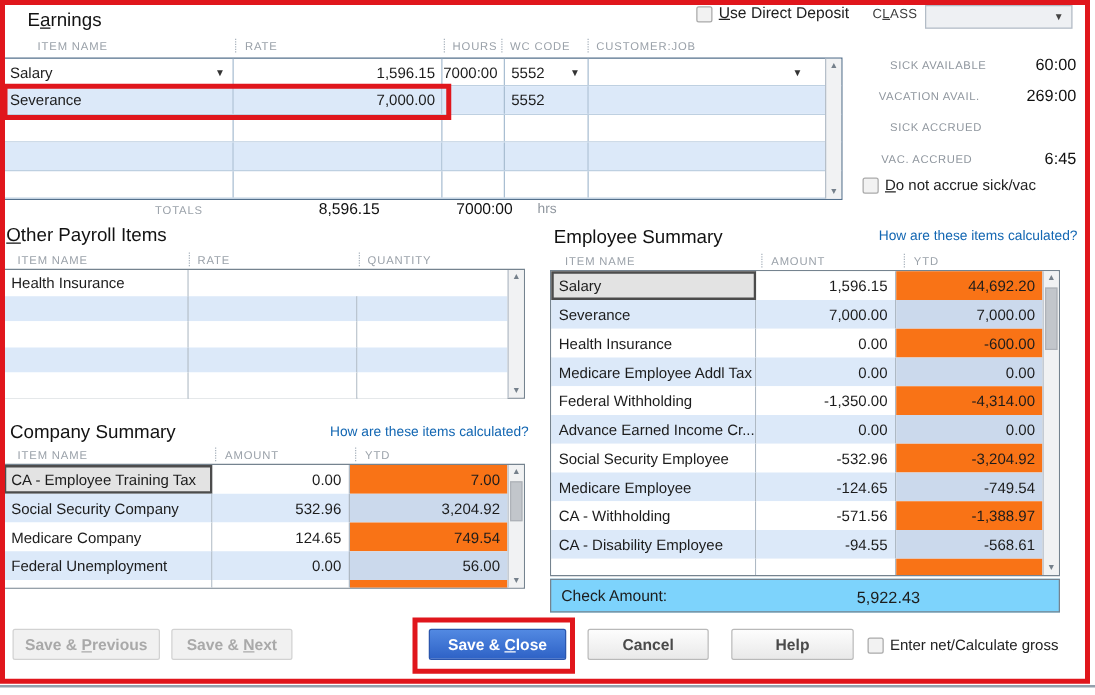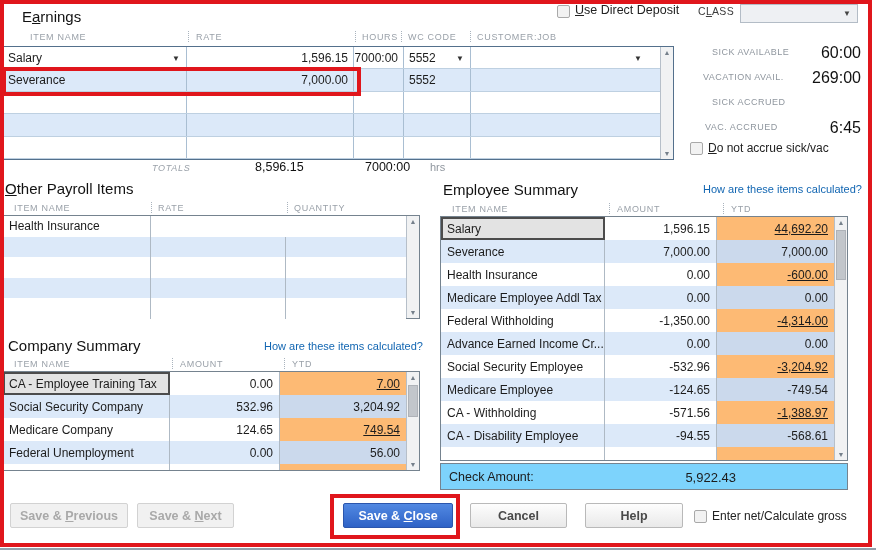--- a/index.html
+++ b/index.html
@@ -46,21 +46,21 @@
   .scroll-arrow { font-size:7px; color:#75808b; line-height:9px; }
   .scroll-thumb { position:absolute; left:1px; right:1px; background:#c2c6cb; border:1px solid #aeb2b8; }
 
   
   .stable { position:absolute; background:#fff; border:1px solid #75838f; }
   .srow { display:flex; height:23px; position:relative; }
   .sc { font-size:12px; display:flex; align-items:center; padding:0 6px; white-space:nowrap;
         overflow:hidden; border-right:1px solid #aeb9c4; background:#fff; }
   .num { justify-content:flex-end; }
   .srow.b .sc { background:#dce9f9; }
-  .srow.w .sc.ytd { background:#fdba74;text-decoration:underline; }
+  .srow.w .sc.ytd { background:#f97316; }
   .srow.b .sc.ytd { background:#cbd9ec; }
   .sc.focus { background:#e3e3e3; outline:2px solid #4c4c4c; outline-offset:-2px; }
 
   
   .esum .sc.item { width:164px; } .esum .sc.amt { width:112px; } .esum .sc.ytd { width:117px; border-right:none; }
   
   .csum .sc.item { width:167px; } .csum .sc.amt { width:110px; } .csum .sc.ytd { width:126px; border-right:none; }
   
   .opay .sc.item { width:148px; } .opay .sc.rate { width:135px; } .opay .sc.qty { width:120px; border-right:none; }
   .opay .srow { height:20.5px; }
@@ -74,21 +74,21 @@
   .check-amt .lbl { position:absolute; left:8px; top:6px; font-size:12.5px; }
   .check-amt .val { position:absolute; left:190px; width:105px; top:6px; font-size:13px; text-align:right; }
 
   
   .totals-lbl { position:absolute; font-size:9px; letter-spacing:.7px; color:#9aa1a9; }
   .totals-val { position:absolute; font-size:12.5px; color:#111; text-align:left; }
   .hrs { position:absolute; font-size:11px; color:#8f969e; }
 
   
   .sv-label { position:absolute; width:95px; text-align:left; font-size:9px; letter-spacing:.5px; color:#8f969e; white-space:nowrap; }
-  .sv-value { position:absolute; width:70px; text-align:right; font-size:16px; color:#111; }
+  .sv-value { position:absolute; width:70px; text-align:right; font-size:13px; color:#111; }
 
   
   .btn { position:absolute; height:25px; border:1px solid #b9b9b9; border-radius:2px;
          background:linear-gradient(#fdfdfd,#e9e9e9); font-size:12.5px; color:#4a4a4a;
          display:flex; align-items:center; justify-content:center; font-weight:bold;
          font-family:"Liberation Sans", sans-serif; cursor:pointer; white-space:nowrap; }
   .btn.disabled { color:#a9a9a9; background:#f1f1f1; border-color:#d2d2d2; }
   .btn.primary { background:linear-gradient(#5289e2,#2e62c6); border:1px solid #2b56ad; color:#fff; }
 
   
@@ -164,21 +164,21 @@
         <div class="ec hours"></div>
         <div class="ec wc"></div>
         <div class="ec cust"></div>
     </div>
     <div class="vscroll">
       <span class="scroll-arrow">▲</span>
       <span class="scroll-arrow">▼</span>
     </div>
   </div>
 
-  <div class="totals-lbl" style="left:152px; top:163px;font-style:italic;">TOTALS</div>
+  <div class="totals-lbl" style="left:124px; top:163px;">TOTALS</div>
   <div class="totals-val" style="left:255px; top:160px; width:100px;">8,596.15</div>
   <div class="totals-val" style="left:365px; top:160px; width:60px;">7000:00</div>
   <div class="hrs" style="left:430px; top:161px;">hrs</div>
 
   <div class="sv-label" style="left:712px; top:47px;">SICK AVAILABLE</div>
   <div class="sv-value" style="left:791px; top:44px;">60:00</div>
   <div class="sv-label" style="left:703px; top:72px;">VACATION AVAIL.</div>
   <div class="sv-value" style="left:791px; top:69px;">269:00</div>
   <div class="sv-label" style="left:712px; top:97px;">SICK ACCRUED</div>
   <div class="sv-value" style="left:791px; top:94px;"></div>

